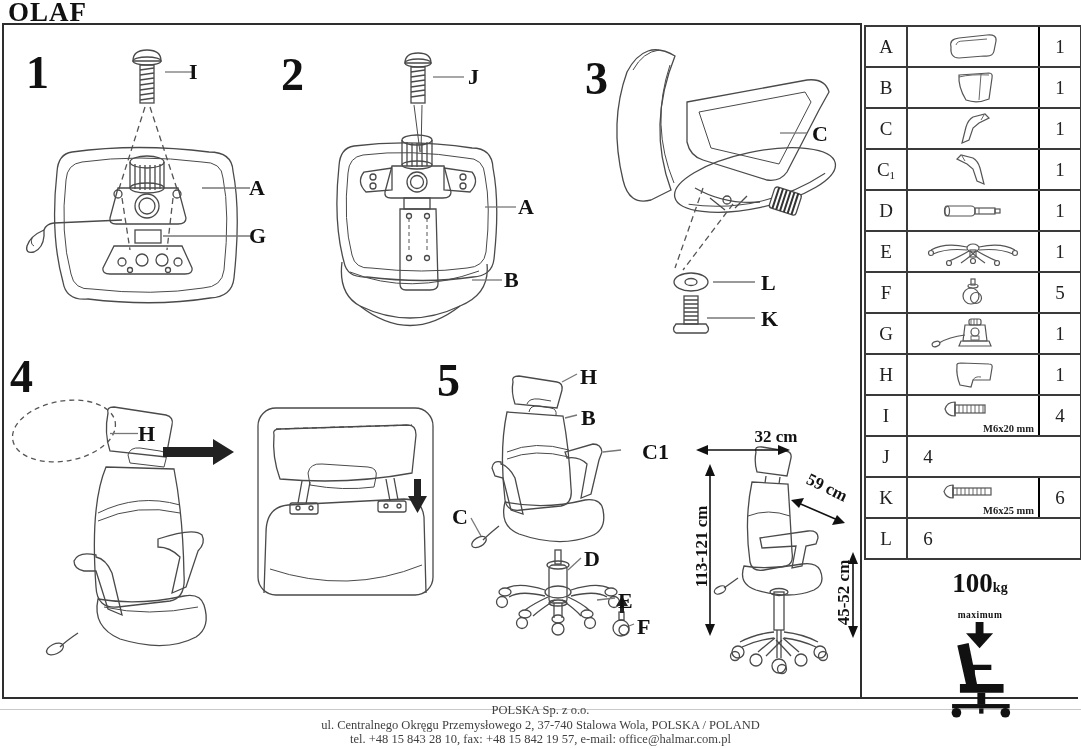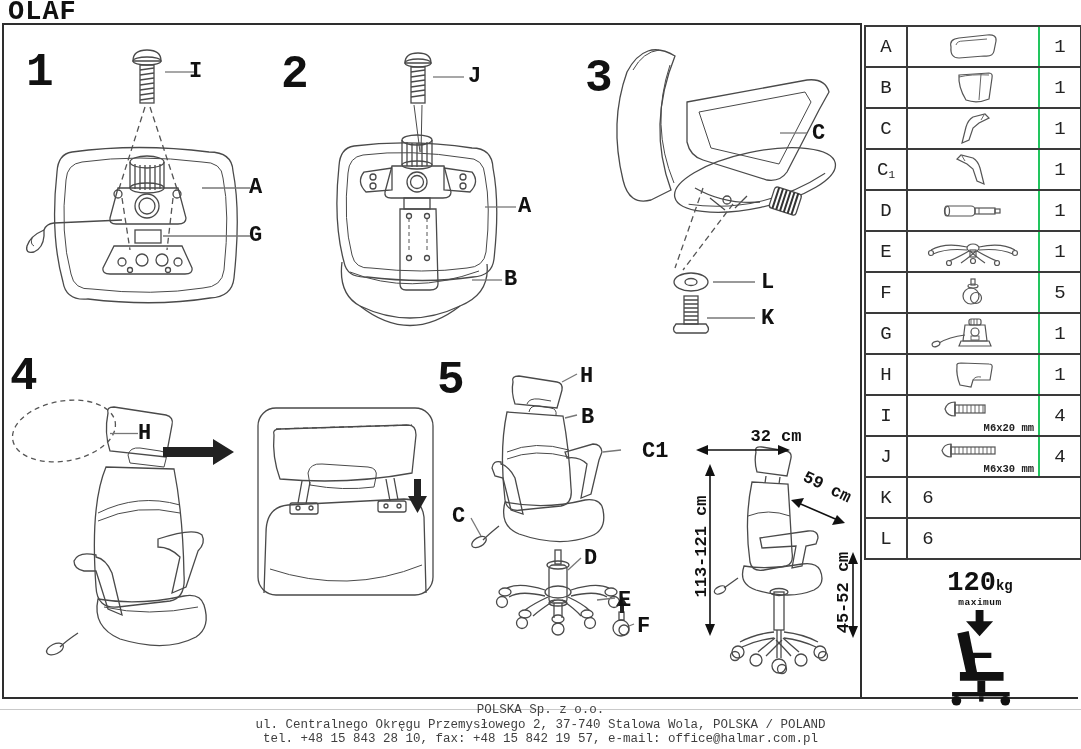--- a/index.html
+++ b/index.html
@@ -1,43 +1,43 @@
 <!DOCTYPE html>
 <html><head>
 <meta charset="utf-8">
 <style>
   html,body{margin:0;padding:0;background:#fff;}
   #page{position:relative;width:1081px;height:749px;background:#fff;overflow:hidden;
-        font-family:Liberation Mono, monospace;color:#1a1a1a;}
+        font-family:Liberation Serif, serif;color:#1a1a1a;}
   .abs{position:absolute;}
   #title{left:8px;top:-3px;font-size:27px;font-weight:bold;letter-spacing:1px;color:#111;}
   #mainbox{left:2px;top:23px;width:856px;height:672px;border:2px solid #2e2e2e;}
   #bottomrule{left:2px;top:697px;width:1076px;height:2px;background:#2e2e2e;}
   #lightrule{left:0px;top:709px;width:1081px;height:1px;background:#c9c9c9;}
   .stepnum{font-size:46px;font-weight:bold;color:#111;line-height:1;}
   .lbl{font-size:22px;font-weight:bold;color:#111;line-height:1;}
   .dimlbl{font-size:17px;font-weight:bold;color:#111;text-align:center;line-height:1;}
   svg{display:block;}
   
   #ptable{left:864px;top:25px;width:214px;border:2px solid #3a3a3a;background:#fff;}
   .prow{display:flex;height:39px;border-bottom:2px solid #3a3a3a;align-items:stretch;}
   .prow:last-child{border-bottom:none;}
   .pcell{display:flex;align-items:center;justify-content:center;}
   .pletter{width:40px;border-right:2px solid #3a3a3a;font-size:19px;color:#222;}
   .psub{font-size:11px;align-self:flex-end;margin-bottom:8px;}
-  .picon{flex:1;border-right:2px solid #22c55e;flex-direction:column;position:relative;}
+  .picon{flex:1;border-right:2px solid #000000;flex-direction:column;position:relative;}
   .pqty{width:40px;font-size:19px;color:#222;}
   .psize{position:absolute;right:4px;bottom:1px;font-size:10.5px;font-weight:bold;color:#222;}
   
   #footer{left:0;top:703px;width:1081px;text-align:center;font-size:12.5px;color:#3f3f3f;line-height:14.6px;}
   
   #maxload{left:905px;top:570px;width:150px;text-align:center;color:#111;}
   #maxval{font-size:27px;font-weight:bold;line-height:1;}
   #maxunit{font-size:14px;font-weight:bold;}
-  #maxnote{font-size:9.5px;font-weight:bold;margin-top:0px;letter-spacing:0.5px;}
+  #maxnote{font-size:9.5px;font-weight:bold;margin-top:13px;letter-spacing:0.5px;}
 </style>
 </head>
 <body>
 
 <div id="page">
 
   <div class="abs" id="title">OLAF</div>
   <div class="abs" id="bottomrule"></div>
   <div class="abs" id="mainbox"></div>
   <div class="abs" id="lightrule"></div>
@@ -534,54 +534,54 @@
         <div class="psize">M6x20 mm</div>
       </div>
       <div class="pcell pqty">4</div>
     </div>
 
     <div class="prow">
       <div class="pcell pletter">
           <span>J</span>
           <span class="psub"></span>
         </div>
+      <div class="pcell pqty">4</div>
+    </div>
+
+    <div class="prow">
+      <div class="pcell pletter">
+          <span>K</span>
+          <span class="psub"></span>
+        </div>
       <div class="pcell picon">
         <svg width="104" height="22" viewBox="0 0 104 22" style="margin-bottom:10px">
             <g stroke="#555" fill="none" stroke-width="1.2">
-              <path d="M30,3 Q23,3 21,9.5 Q23,16 30,16 Z"></path>
-              <line x1="30" y1="3" x2="30" y2="16"></line>
-              <rect x="30" y="6" width="44" height="7"></rect>
-              <path d="M34,6 L34,13 M38,6 L38,13 M42,6 L42,13 M46,6 L46,13 M50,6 L50,13 M54,6 L54,13 M58,6 L58,13 M62,6 L62,13 M66,6 L66,13 M70,6 L70,13" stroke-width="0.9"></path>
-            </g>
-          </svg>
-        <div class="psize">M6x30 mm</div>
-      </div>
-      <div class="pcell pqty">4</div>
-    </div>
-
-    <div class="prow">
-      <div class="pcell pletter">
-          <span>K</span>
-          <span class="psub"></span>
-        </div>
+              <path d="M32,3 Q25,3 23,9.5 Q25,16 32,16 Z"></path>
+              <line x1="32" y1="3" x2="32" y2="16"></line>
+              <rect x="32" y="6" width="38" height="7"></rect>
+              <path d="M36,6 L36,13 M40,6 L40,13 M44,6 L44,13 M48,6 L48,13 M52,6 L52,13 M56,6 L56,13 M60,6 L60,13 M64,6 L64,13" stroke-width="0.9"></path>
+            </g>
+          </svg>
+        <div class="psize">M6x25 mm</div>
+      </div>
       <div class="pcell pqty">6</div>
     </div>
 
     <div class="prow">
       <div class="pcell pletter">
           <span>L</span>
           <span class="psub"></span>
         </div>
       <div class="pcell pqty">6</div>
     </div>
   </div>
 
   <div class="abs" id="maxload">
     <div>
-      <span id="maxval">120</span><span id="maxunit">kg</span>
+      <span id="maxval">100</span><span id="maxunit">kg</span>
     </div>
     <div id="maxnote">maximum</div>
     <svg width="92" height="96" viewBox="0 0 92 110" style="margin:2px auto 0">
       <g fill="#111" stroke="none">
         <rect x="41" y="0" width="9" height="14"></rect>
         <polygon points="30,13 61,13 45.5,30"></polygon>
         <polygon points="20,27 33,24 43,73 31,76"></polygon>
         <polygon points="34,49 59,49 59,55 40,55 40,73 34,73"></polygon>
         <polygon points="23,71 73,71 73,81 23,81"></polygon>
         <rect x="43" y="81" width="9" height="13"></rect>

